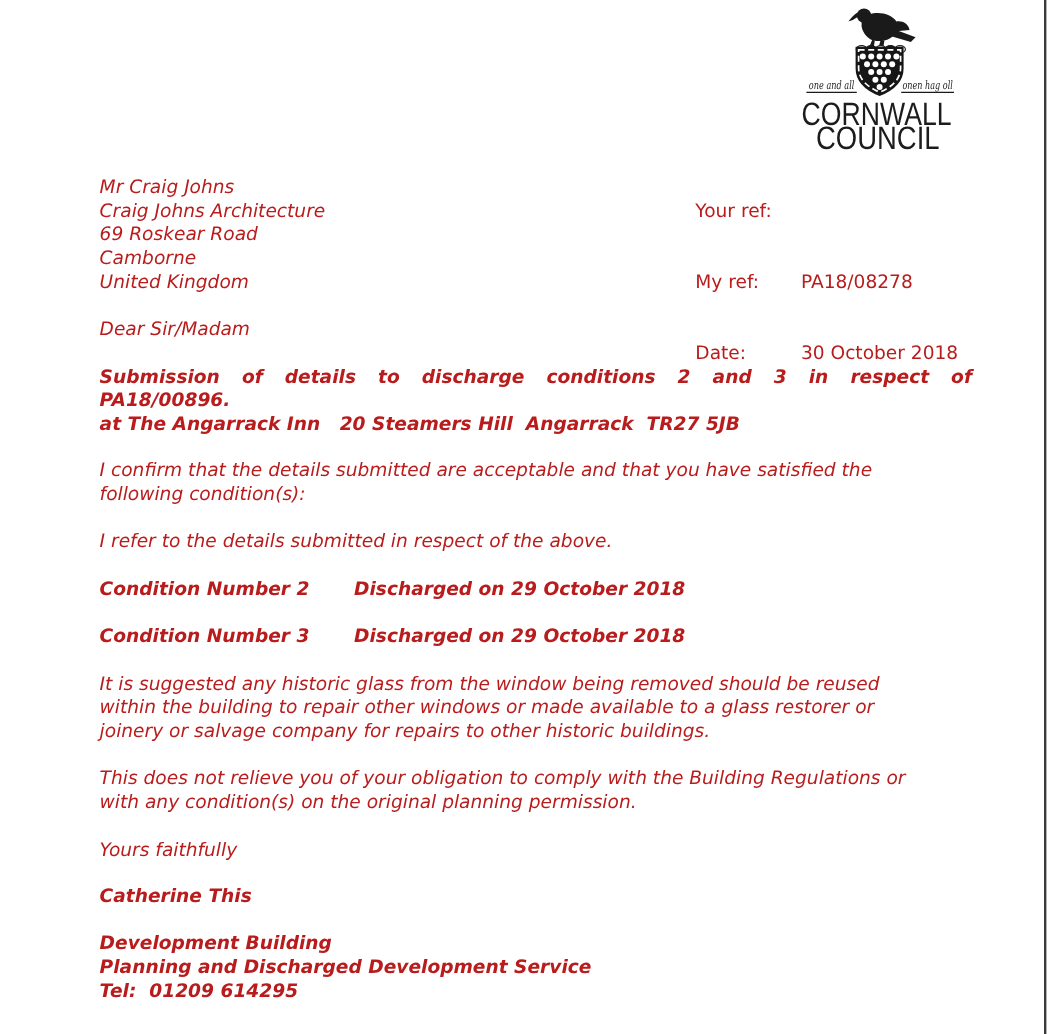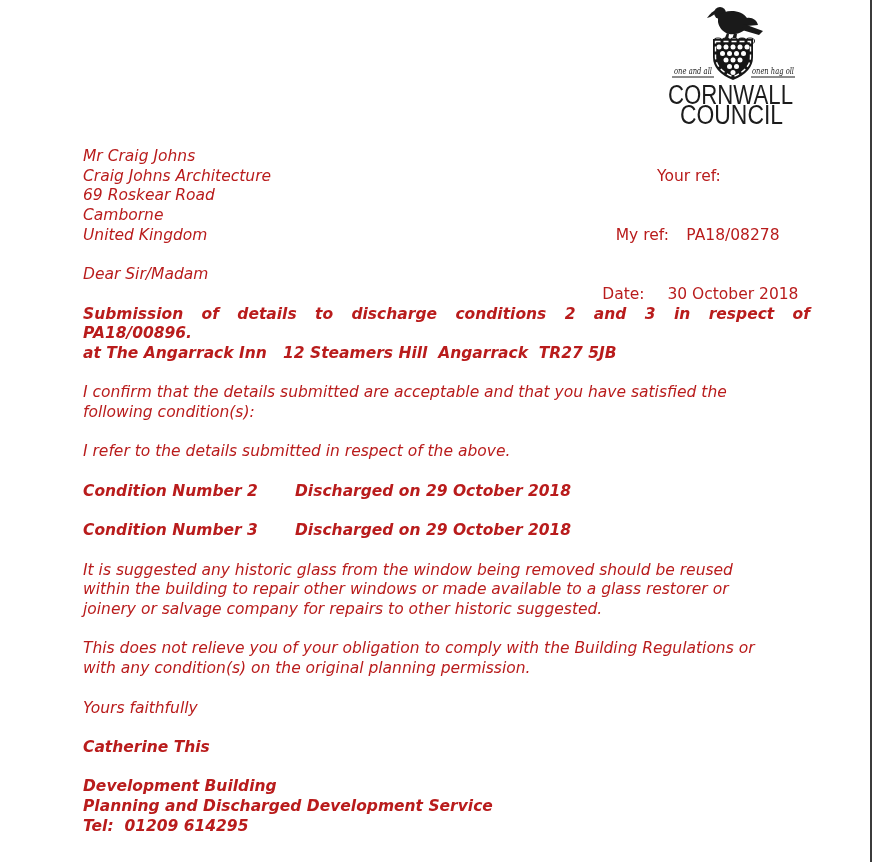--- a/index.html
+++ b/index.html
@@ -44,21 +44,20 @@
   .justify-line {
     white-space: normal;
     text-align: justify;
     text-align-last: justify;
   }
   
   .refblock {
     position: absolute;
     left: 457px;
     top: 0;
-    text-align: center;
   }
   .ref-row { white-space: pre; }
   .ref-label { display: inline-block; min-width: 88px; }
   
   .cond-label { display: inline-block; min-width: 212px; }
 </style>
 </head>
 <body>
 
 <div class="page">
@@ -139,21 +138,21 @@
       <div class="ln">United Kingdom</div>
     </div>
 
     <div class="para">
       <div class="ln">Dear Sir/Madam</div>
     </div>
 
     <div class="para bold">
       <div class="justify-line">Submission of details to discharge conditions 2 and 3 in respect of</div>
       <div class="ln">PA18/00896.</div>
-      <div class="ln">at The Angarrack Inn   12 Steamers Hill  Angarrack  TR27 5JB</div>
+      <div class="ln">at The Angarrack Inn   20 Steamers Hill  Angarrack  TR27 5JB</div>
     </div>
 
     <div class="para">
       <div class="ln">I confirm that the details submitted are acceptable and that you have satisfied the</div>
       <div class="ln">following condition(s):</div>
     </div>
 
     <div class="para">
       <div class="ln">I refer to the details submitted in respect of the above.</div>
     </div>
@@ -162,21 +161,21 @@
       <span class="cond-label">Condition Number 2</span><span>Discharged on 29 October 2018</span>
     </div>
 
     <div class="para bold">
       <span class="cond-label">Condition Number 3</span><span>Discharged on 29 October 2018</span>
     </div>
 
     <div class="para">
       <div class="ln">It is suggested any historic glass from the window being removed should be reused</div>
       <div class="ln">within the building to repair other windows or made available to a glass restorer or</div>
-      <div class="ln">joinery or salvage company for repairs to other historic suggested.</div>
+      <div class="ln">joinery or salvage company for repairs to other historic buildings.</div>
     </div>
 
     <div class="para">
       <div class="ln">This does not relieve you of your obligation to comply with the Building Regulations or</div>
       <div class="ln">with any condition(s) on the original planning permission.</div>
     </div>
 
     <div class="para">
       <div class="ln">Yours faithfully</div>
     </div>

